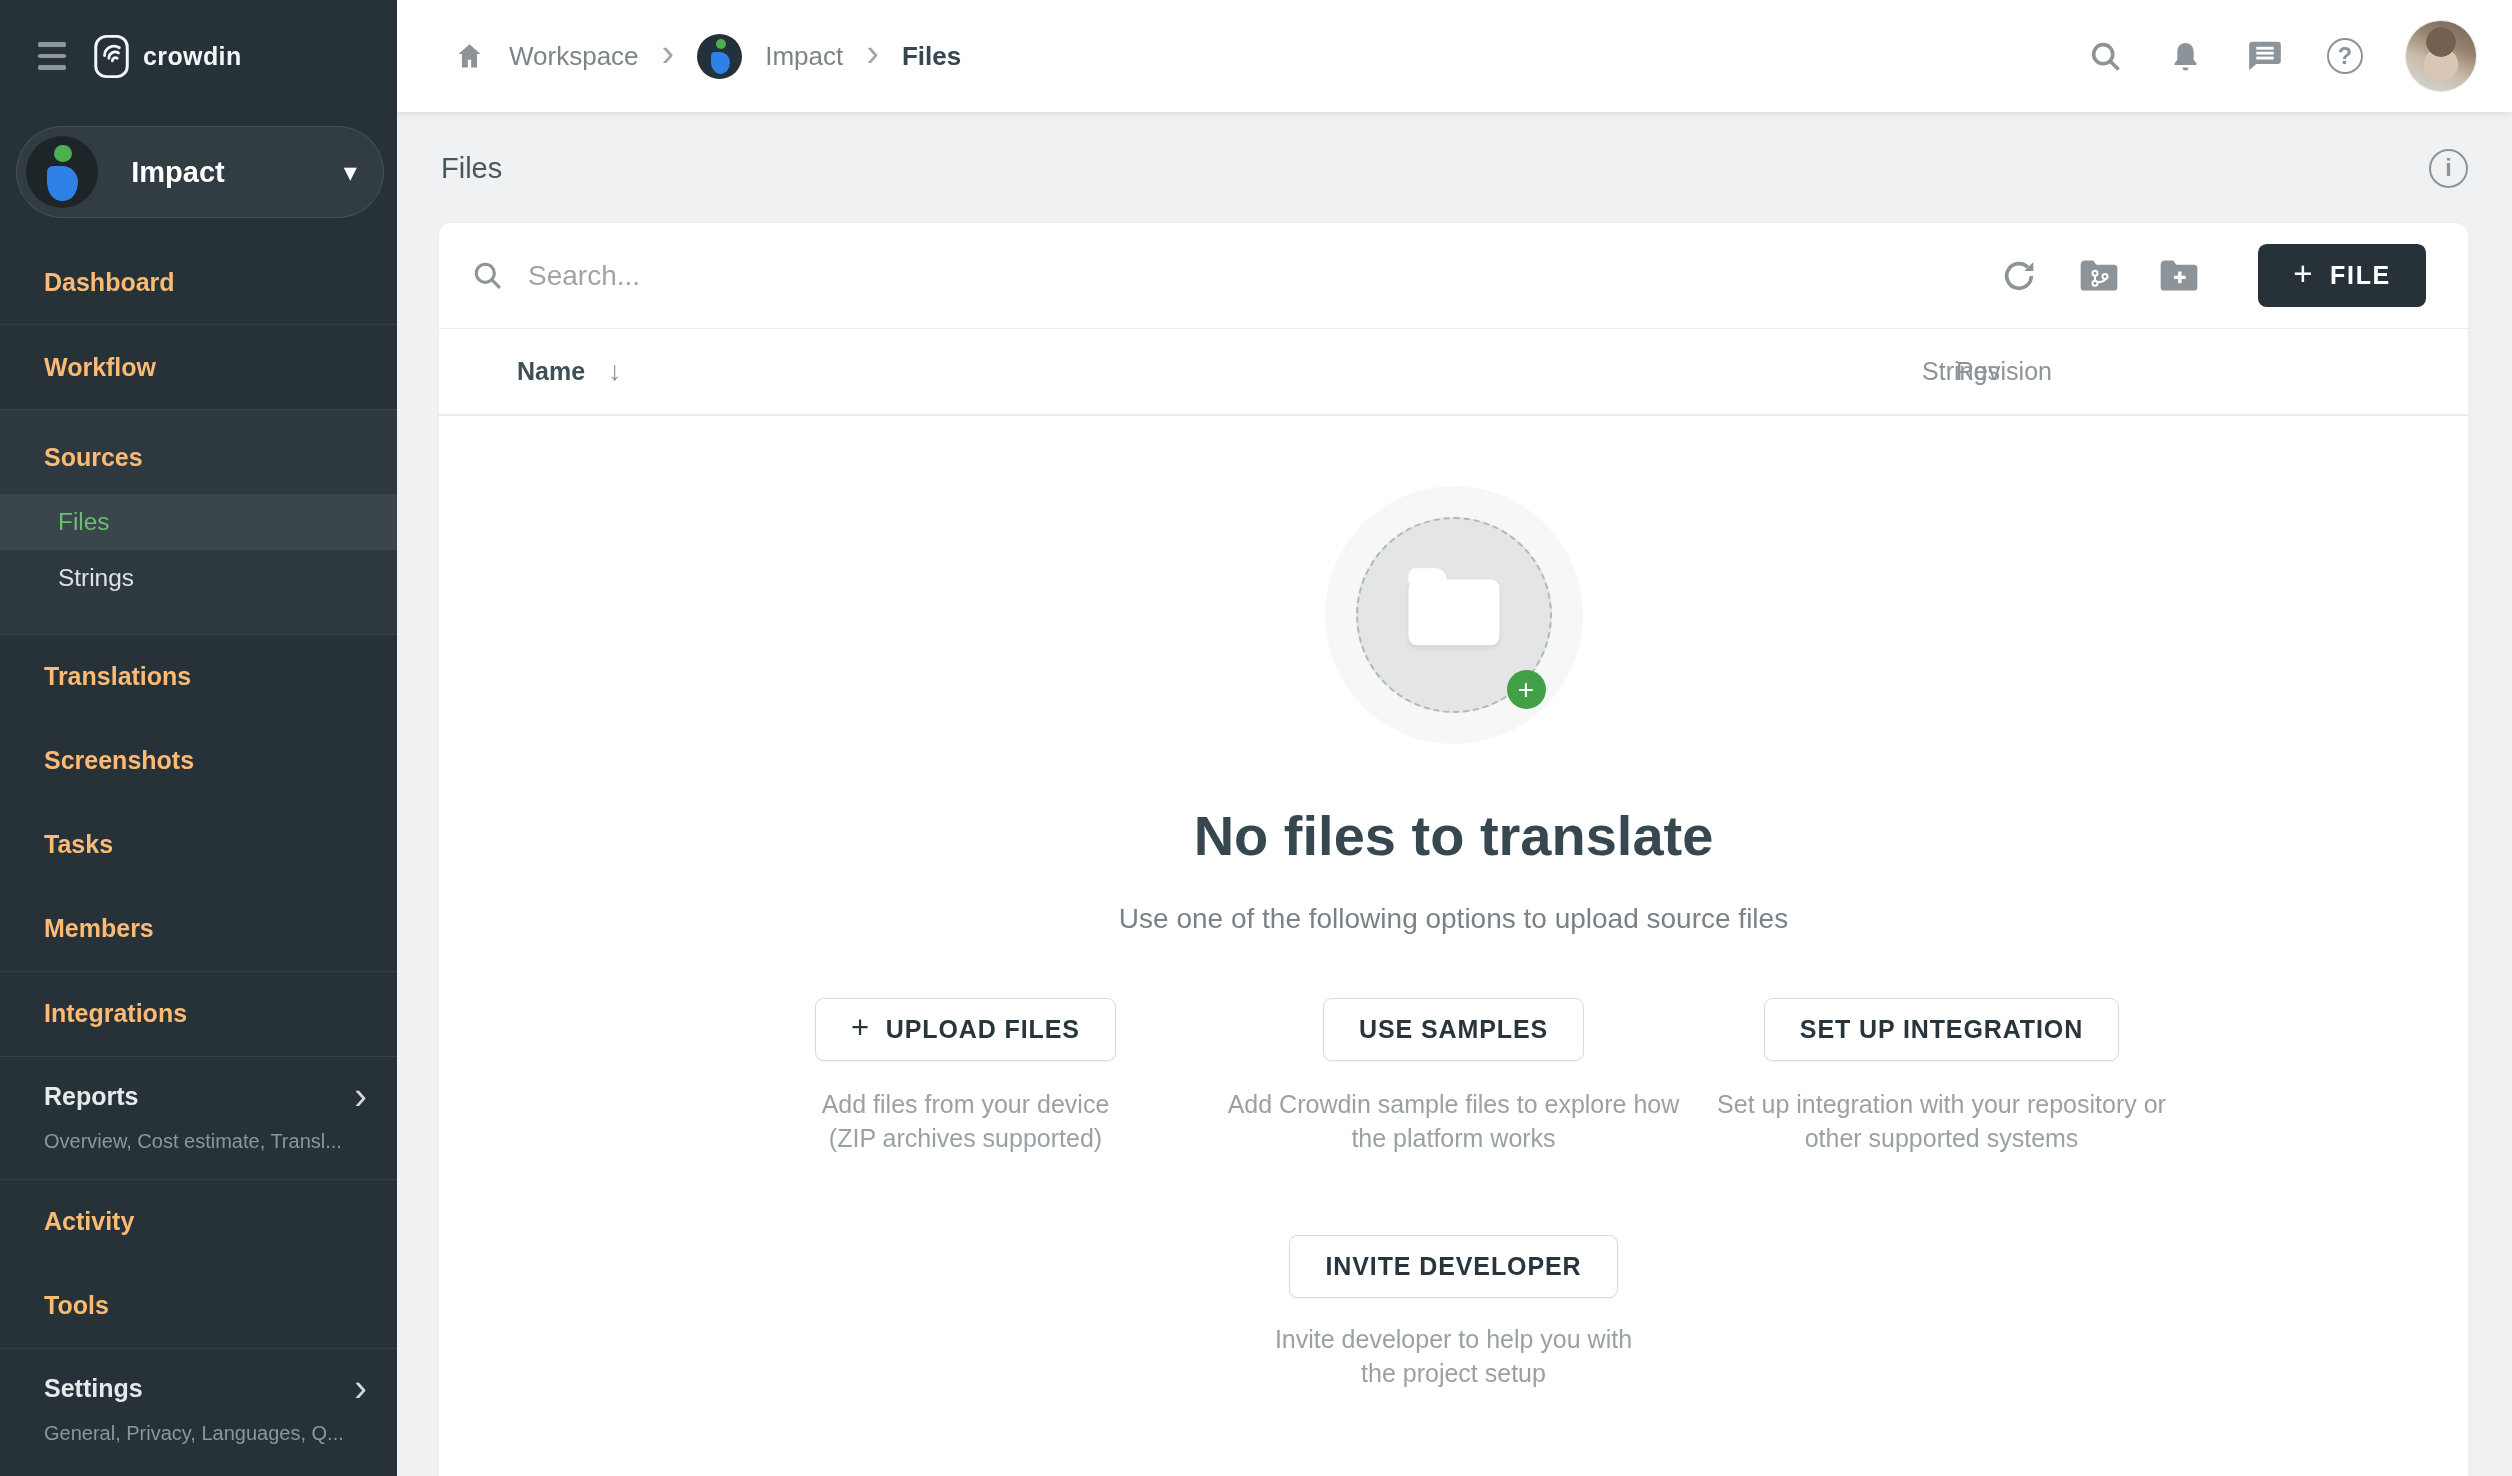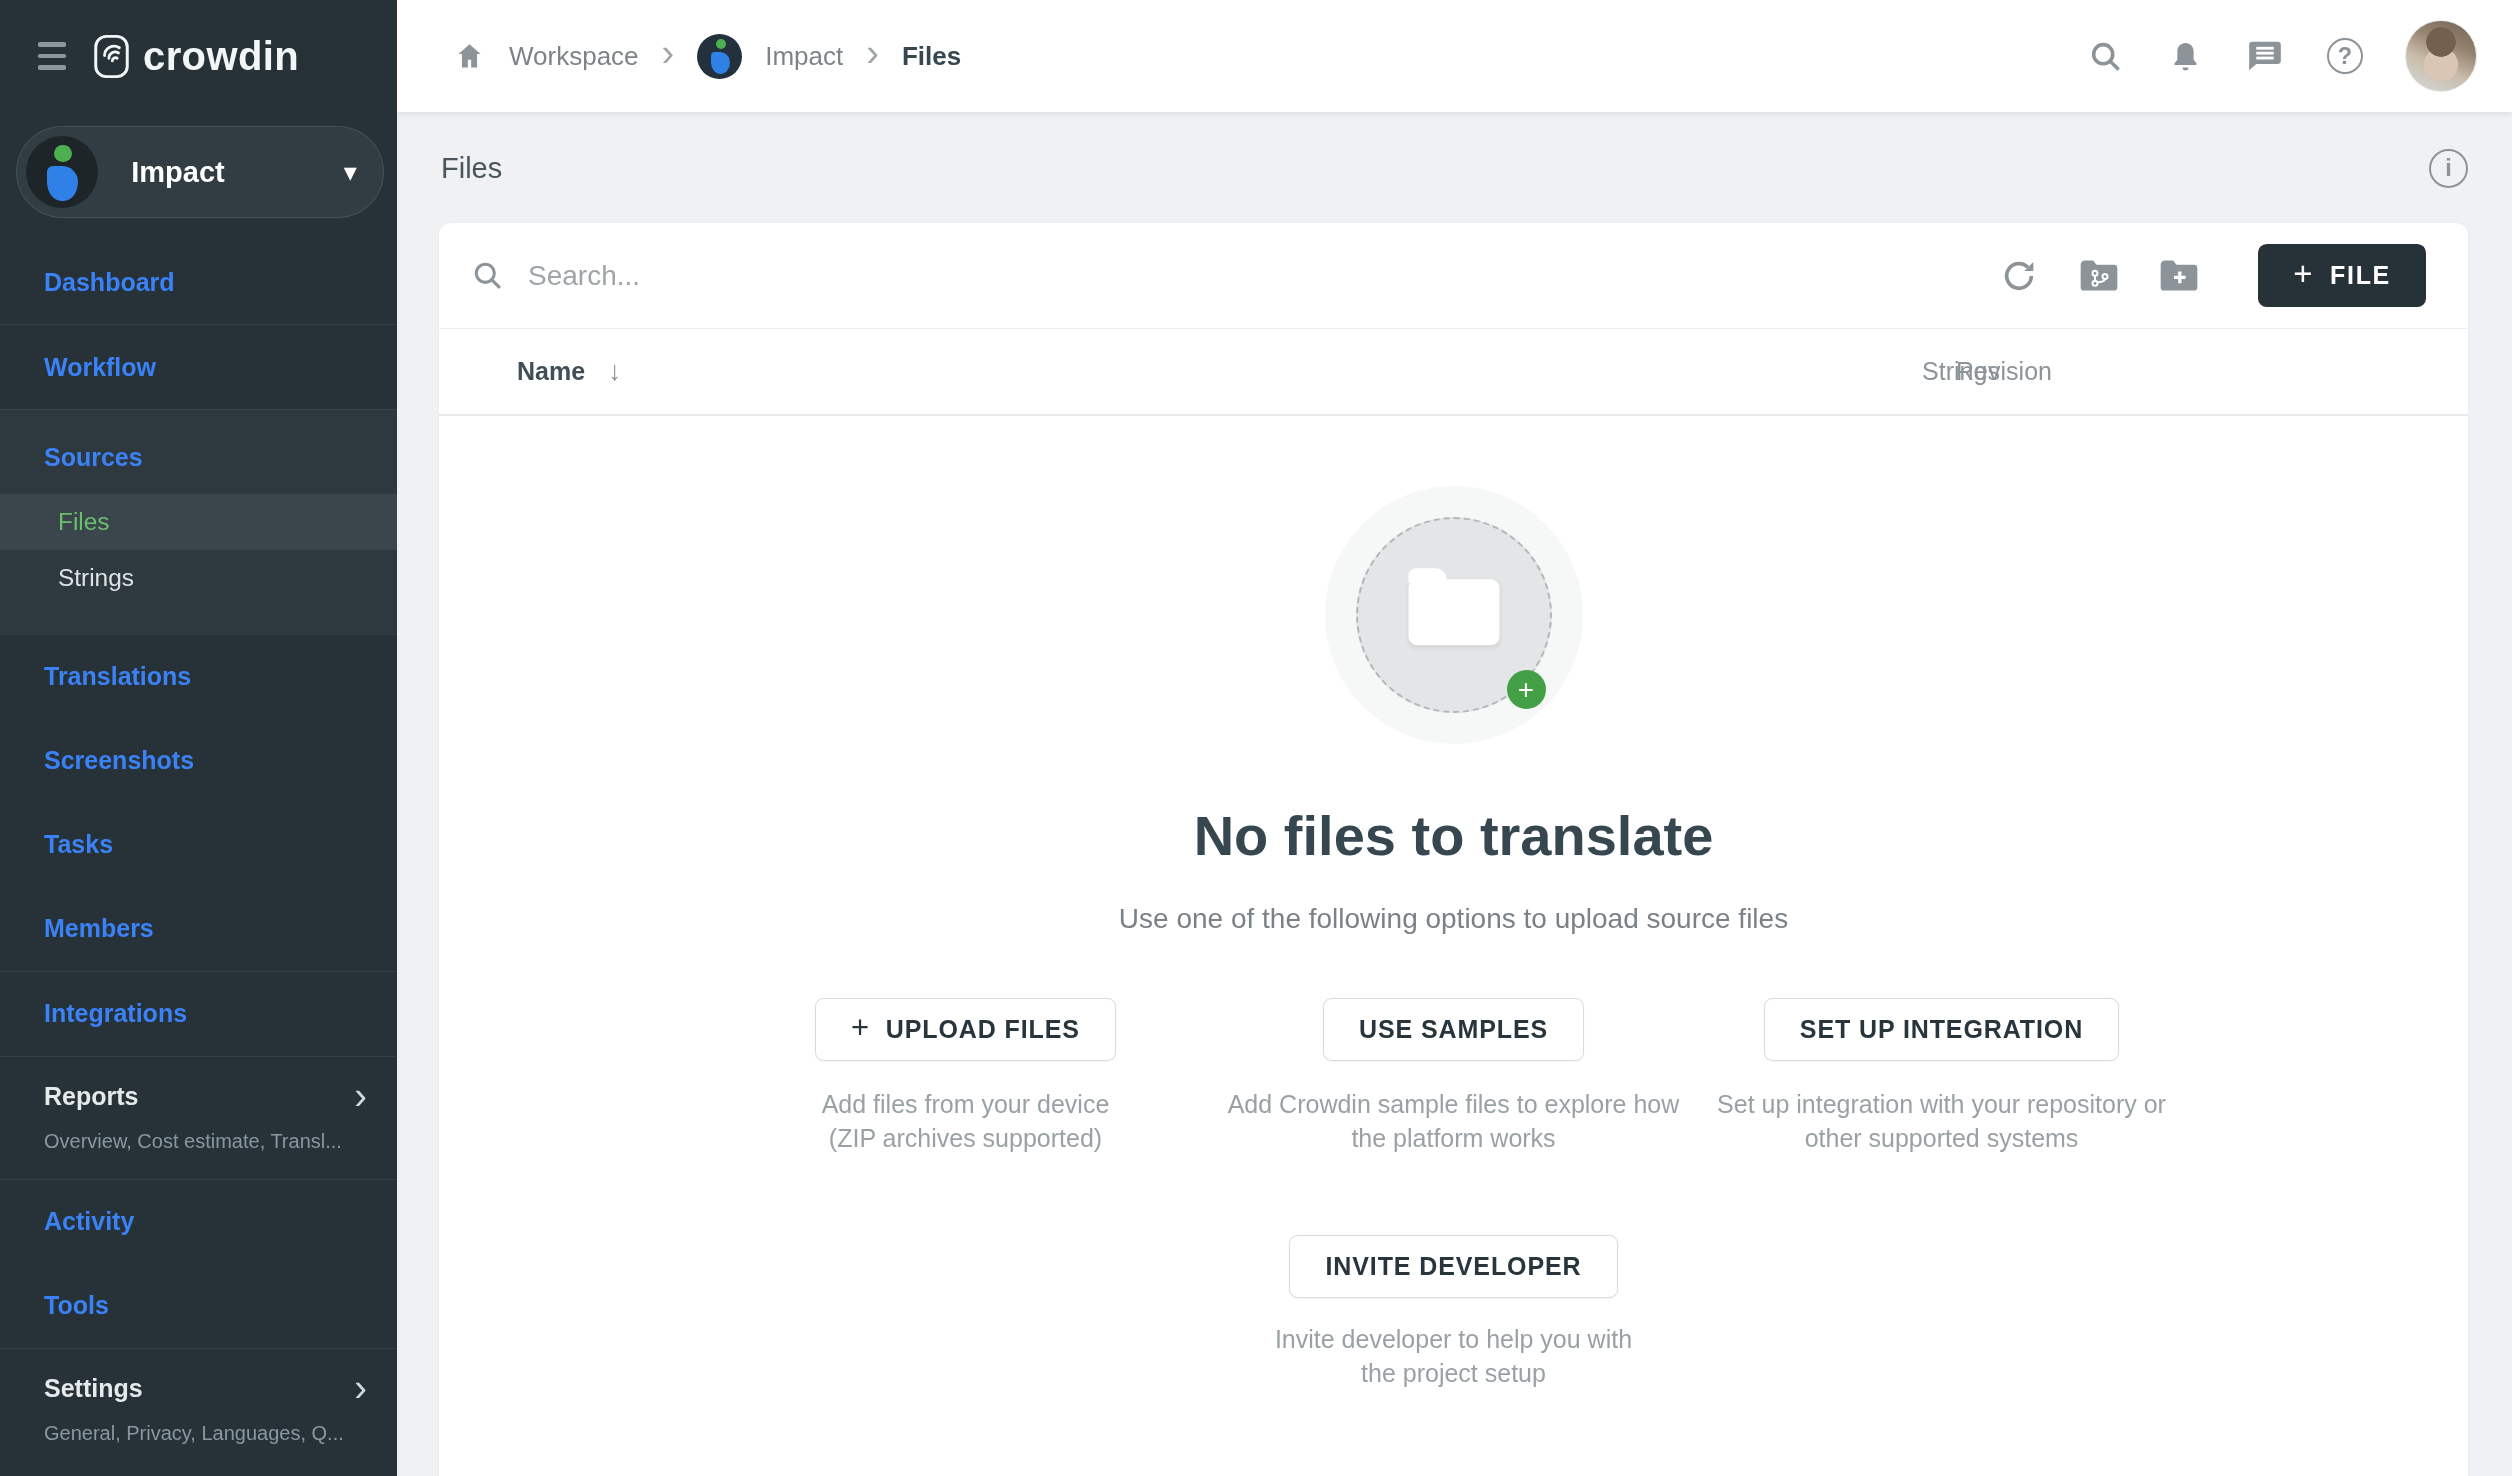--- a/index.html
+++ b/index.html
@@ -7,37 +7,37 @@
   body { font-family:"Liberation Sans", sans-serif; background:#eff1f2; }
   .screen { position:relative; width:2512px; height:1477px; overflow:hidden; }
 
   
   .sidebar { position:absolute; left:0; top:0; width:397px; height:100%; background:#263238; z-index:5; }
   .sidebar-top { height:112px; display:flex; align-items:center; padding-left:38px; }
   .hamburger { width:28px; display:flex; flex-direction:column; gap:7px; background:none; border:none; cursor:pointer; }
   .hamburger span { display:block; height:4.4px; background:#8d979c; border-radius:1.7px; }
   .logo { display:flex; align-items:center; gap:14px; margin-left:28px; cursor:pointer; }
   .logo svg { width:35px; height:45px; }
-  .logo-text { font-size:40px; font-weight:bold; color:#f3f6f6; letter-spacing:0.4px; }
+  .logo-text { font-size:25px; font-weight:bold; color:#f3f6f6; letter-spacing:0.4px; }
 
   .project-pill { position:absolute; left:15.7px; top:126px; width:368px; height:92px; border-radius:46px;
     background:rgba(255,255,255,0.055); border:1.7px solid rgba(255,255,255,0.10);
     display:flex; align-items:center; cursor:pointer; }
   .project-avatar { position:relative; width:72px; height:72px; border-radius:50%; background:#1d2529; margin-left:9.6px; flex:none; }
   .project-avatar .dot { position:absolute; left:28px; top:8.7px; width:17.4px; height:17.4px; border-radius:50%; background:#4caf50; }
   .project-avatar .drop { position:absolute; left:21px; top:30px; width:30.5px; height:35px; background:#2f81e8;
     border-radius:7px 19px 17.4px 17.4px / 7px 19px 23px 23px; }
   .project-name { margin-left:33px; font-size:29px; font-weight:bold; color:#ffffff; }
   .pill-caret { margin-left:auto; margin-right:26px; color:#ffffff; font-size:26px; line-height:1; }
 
   .menu { position:absolute; top:240px; left:0; right:0; }
   .group { border-top:1.7px solid rgba(255,255,255,0.07); }
   .group.first { border-top:none; }
   .item { display:flex; align-items:center; height:84px; padding:0 30px 0 44px; font-size:25px; font-weight:bold;
-    color:#3b82f6; cursor:pointer; }
+    color:#fdba74; cursor:pointer; }
   .group.tint { background:rgba(255,255,255,0.035); padding:10.5px 0 28px; }
   .subitem { display:flex; align-items:center; height:56px; padding-left:58px; font-size:24.4px; color:#dde2e4; cursor:pointer; }
   .subitem.active { background:rgba(255,255,255,0.07); color:#6abf6e; }
   .group.two-line { padding:14px 0 17.4px; }
   .tl-row { display:flex; align-items:center; height:51px; padding:0 30px 0 44px; font-size:25px; font-weight:bold; color:#e6eaeb;gap:35px; }
   .tl-row .chev { margin-left:auto; color:#d3d9db; font-size:38px; font-weight:normal; line-height:0.8; }
   .tl-sub { height:40px; display:flex; align-items:center; padding:0 30px 0 44px; font-size:20px; color:#89979e;
     white-space:nowrap; overflow:hidden; }
   .grow-item { cursor:pointer; }
 

